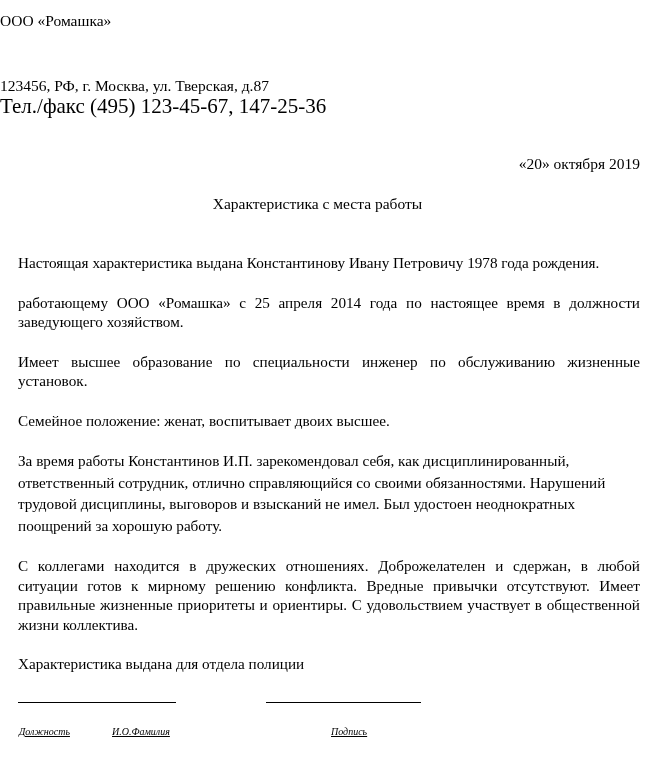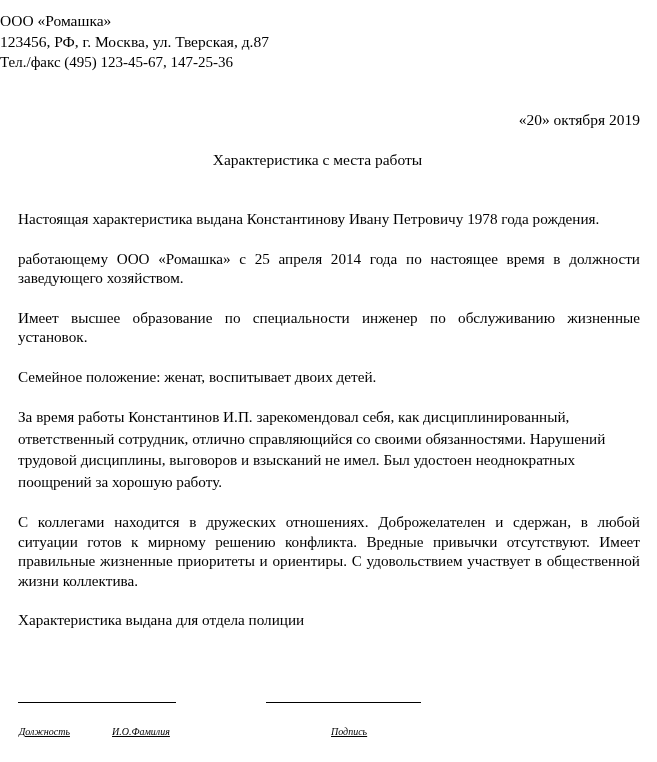--- a/index.html
+++ b/index.html
@@ -31,23 +31,24 @@
   }
   .letterhead .org-name {
     font-size: 15.5px;
     line-height: 21px;
     white-space: nowrap;
   }
   .letterhead .org-address {
     font-size: 15.5px;
     line-height: 21px;
     white-space: nowrap;
+    margin-top: 44px;
   }
   .letterhead .org-phone {
-    font-size: 15px;
+    font-size: 21px;
     line-height: 21px;
     white-space: nowrap;
   }
 
   
   .date-row {
     text-align: right;
     font-size: 15.5px;
     padding-right: 17px;
     margin-top: 38px;
@@ -142,21 +143,21 @@
 
   <div class="doc-title">Характеристика с места работы</div>
 
   <div class="body-block">
     <p class="para">Настоящая характеристика выдана Константинову Ивану Петровичу 1978 года рождения.</p>
 
     <p class="para justify">работающему ООО «Ромашка» с 25 апреля 2014 года по настоящее время в должности заведующего хозяйством.</p>
 
     <p class="para justify">Имеет высшее образование по специальности инженер по обслуживанию жизненные установок.</p>
 
-    <p class="para">Семейное положение: женат, воспитывает двоих детей.</p>
+    <p class="para">Семейное положение: женат, воспитывает двоих высшее.</p>
 
     <p class="para loose">За время работы Константинов И.П. зарекомендовал себя, как дисциплинированный, ответственный сотрудник, отлично справляющийся со своими обязанностями. Нарушений трудовой дисциплины, выговоров и взысканий не имел. Был удостоен неоднократных поощрений за хорошую работу.</p>
 
     <p class="para justify">С коллегами находится в дружеских отношениях. Доброжелателен и сдержан, в любой ситуации готов к мирному решению конфликта. Вредные привычки отсутствуют. Имеет правильные жизненные приоритеты и ориентиры. С удовольствием участвует в общественной жизни коллектива.</p>
 
     <p class="para">Характеристика выдана для отдела полиции</p>
   </div>
 
   <div class="signature-block">
     <div class="sig-lines">

